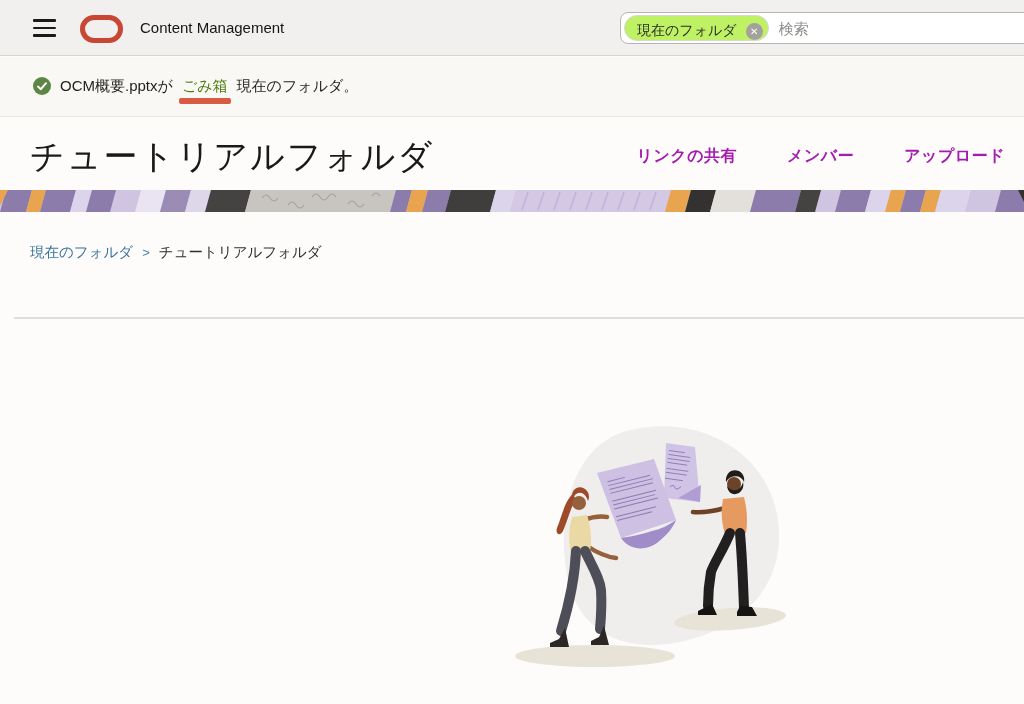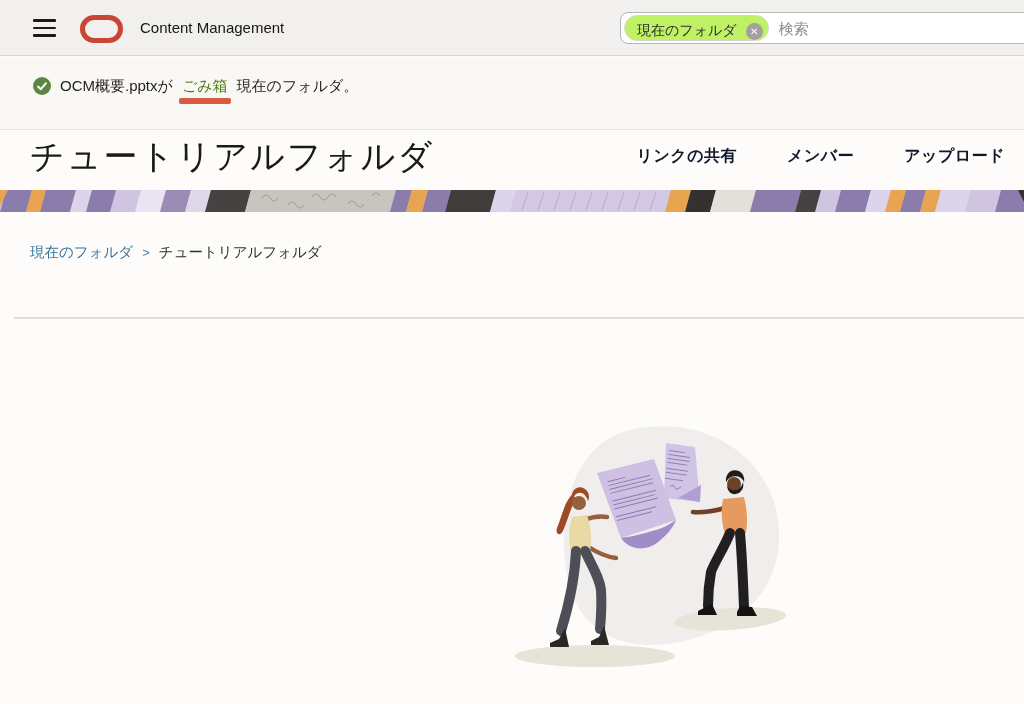--- a/index.html
+++ b/index.html
@@ -27,35 +27,35 @@
     display:flex; align-items:center; padding-left:3px; }
   .chip { display:flex; align-items:flex-end; gap:9px; height:26px;
     border:1px solid #d9d7d4; border-radius:14px; background:#bef264;
     padding:8px 5px 0 12px; font-size:14px; color:#2c2b29; cursor:default; }
   .chip-x { width:17px; height:17px; border-radius:50%; background:#a3a19e;
     color:#ffffff; font-size:10px; line-height:17px; text-align:center; cursor:pointer; }
   .search-input { flex:1; border:none; outline:none; background:transparent;
     margin-left:10px; font-size:15px; color:#2c2b29; font-family:inherit; }
   .search-input::placeholder { color:#8e8c89; }
   
-  .notif { position:absolute; top:57px; left:0; width:1024px; height:73px;
+  .notif { position:absolute; top:57px; left:0; width:1024px; height:60px;
     background:#f9f8f5; border-bottom:1px solid #e9e7e4; }
   .notif-inner { position:absolute; left:33px; top:0; height:58px;
     display:flex; align-items:center; gap:9px; font-size:15px; color:#211f1d; }
   .notif-check { width:18px; height:18px; flex:0 0 auto; }
   .notif-link { color:#4d7c0f; text-decoration:none; position:relative; display:inline-block; cursor:pointer; }
   .annotation { position:absolute; left:-3px; right:-3px; bottom:-8px; height:5.5px;
     background:#d85c44; border-radius:2px; }
   
   .folder-title { position:absolute; left:30px; top:130px; height:56px; line-height:52px;
     font-family:"DejaVu Serif","Liberation Serif",serif; font-weight:400;
     font-size:34px; letter-spacing:2px; color:#1a1917; }
   .actions { position:absolute; top:146px; right:19px; display:flex; gap:50px; }
   .action-btn { background:none; border:none; cursor:pointer; padding:0;
-    font-family:inherit; font-size:16px; font-weight:700; color:#0f172a; letter-spacing:0.5px; }
+    font-family:inherit; font-size:16px; font-weight:700; color:#a21caf; letter-spacing:0.5px; }
   
   .banner { position:absolute; top:190px; left:0; width:1024px; height:22px; overflow:hidden; }
   .banner svg { display:block; width:100%; height:100%; }
   
   .breadcrumb { position:absolute; left:30px; top:243px; display:flex; align-items:center;
     gap:9px; font-size:14.5px; }
   .bc-root { color:#36749e; cursor:pointer; }
   .bc-sep { color:#4f7fa4; font-size:13px; }
   .bc-current { color:#2e2d2a; }
   .divider { position:absolute; top:317px; left:14px; width:1010px; height:2px; background:#e0dedb; }

